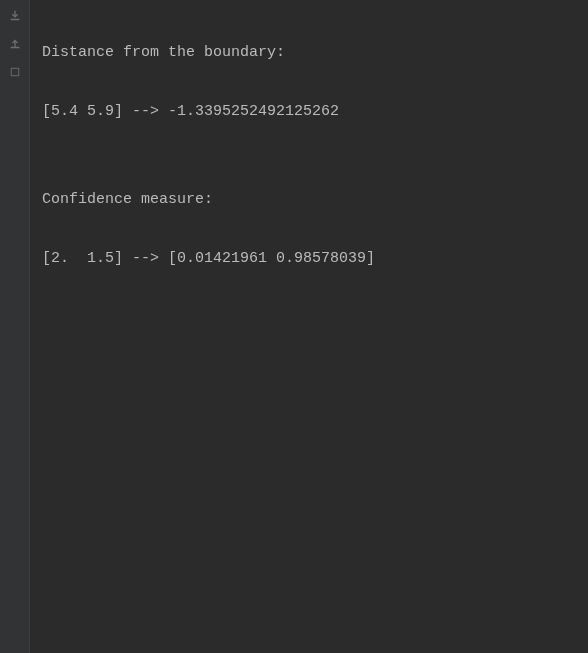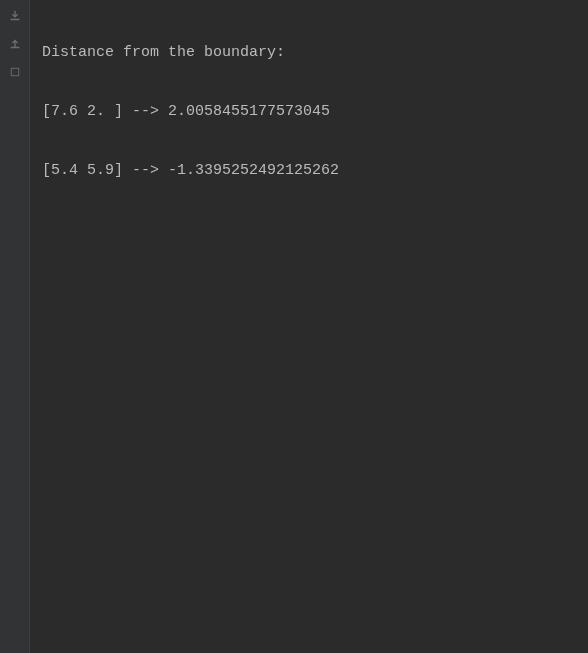--- a/index.html
+++ b/index.html
@@ -62,23 +62,24 @@
   </div>
   <div class="gutter-icon">
     <svg viewBox="0 0 16 16" width="12" height="12" fill="currentColor">
       <rect x="3" y="3" width="10" height="10" stroke="currentColor" stroke-width="1.2" fill="none"></rect>
     </svg>
   </div>
 </div>
 
 <div class="content">
 <div class="line">Distance from the boundary:</div>
-<div class="line">[7.6 2. ] --&gt; 2.0058455177573045</div>
 <div class="line">[5.4 5.9] --&gt; -1.3395252492125262</div>
 <div class="line"></div>
+<div class="line">Confidence measure:</div>
+<div class="line">[2.  1.5] --&gt; [0.01421961 0.98578039]</div>
 
 
 
 
 
 
 
 </div>
 
 </body></html>

